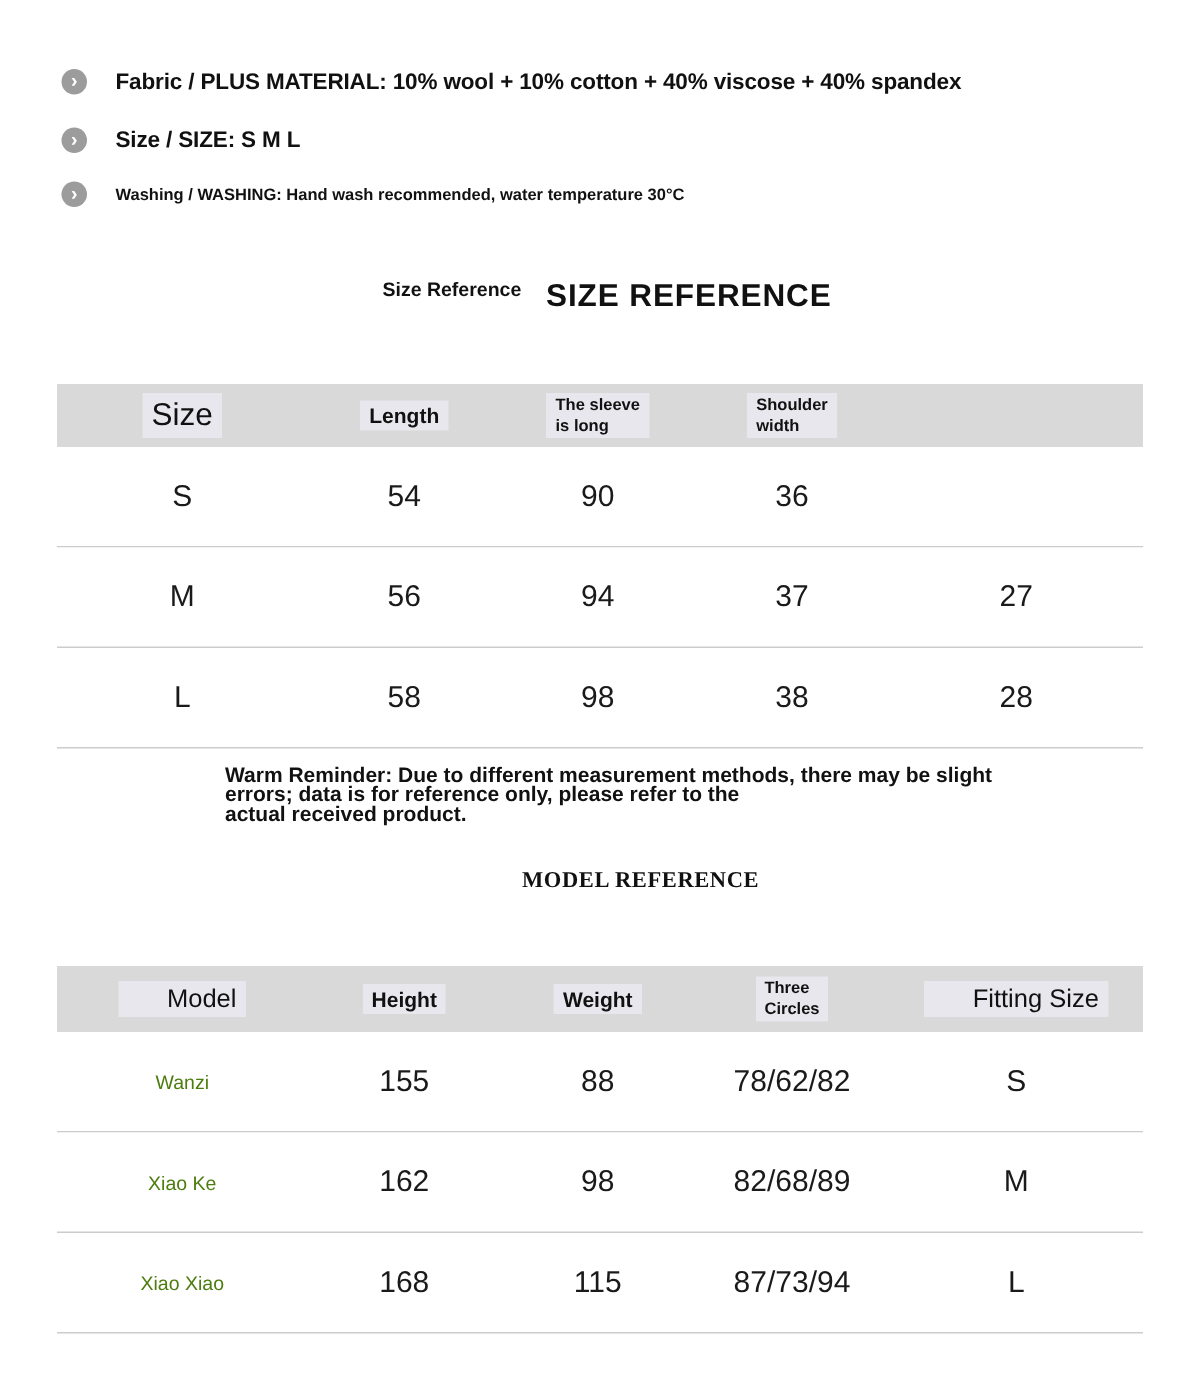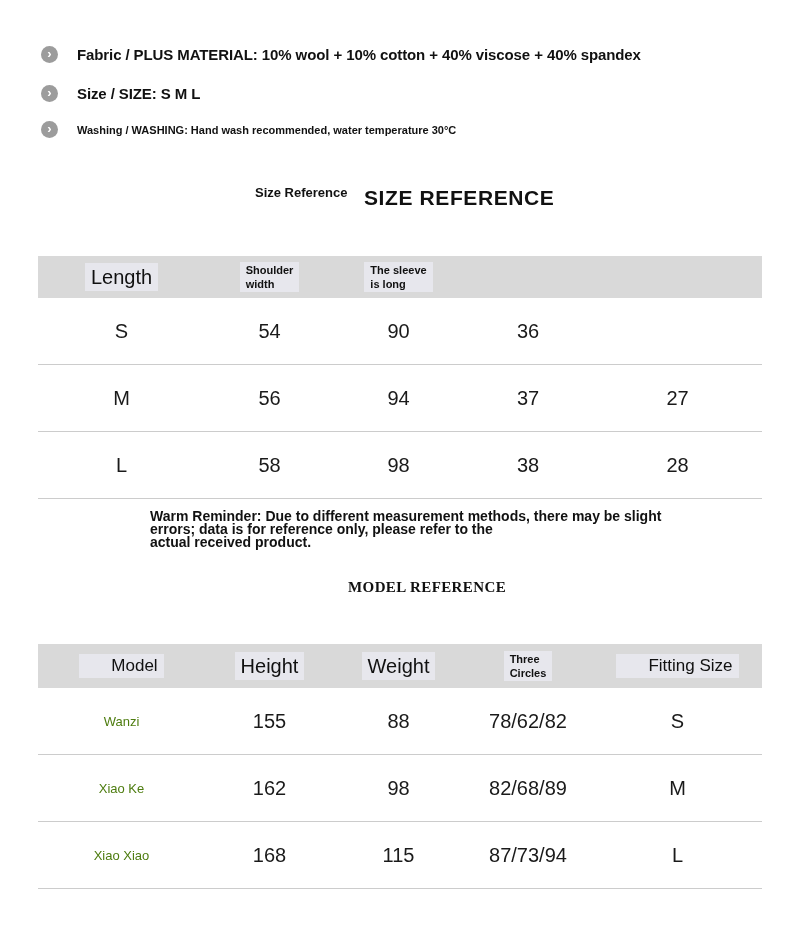--- a/index.html
+++ b/index.html
@@ -67,21 +67,21 @@
   .model-table .thead { height: 44px; }
   .th { text-align: center; }
   .hdr-chip {
     display: inline-block;
     background: #e7e7ed;
     padding: 1px 6px;
     line-height: 1.3;
   }
   .two-line { text-align: left; white-space: pre-line; }
   .h-xl { font-size: 21px; font-weight: 400; }
-  .h-lg { font-size: 20px; font-weight: 400; }
+  .h-lg { font-size: 14px; font-weight: 700; }
   .h-md { font-size: 17px; font-weight: 500; padding-left: 32px; }
   .h-sm { font-size: 11px; font-weight: 600; }
 
   .trow {
     display: grid;
     grid-template-columns: 167px 129px 129px 130px 169px;
     height: 66px;
     align-items: center;
     border-bottom: 1px solid #cccccc;
     background: #ffffff;
@@ -116,25 +116,26 @@
   <div class="info-item info-item-3">
     <span class="chev-icon">›</span>
     <span class="info-label-sm">Washing / WASHING: Hand wash recommended, water temperature 30°C</span>
   </div>
 
   <div class="size-ref-subtitle">Size Reference</div>
   <div class="size-ref-title">SIZE REFERENCE</div>
 
   <div class="tbl size-table">
     <div class="thead">
+      <div class="th"><span class="hdr-chip h-xl">Size</span></div>
       <div class="th"><span class="hdr-chip h-lg">Length</span></div>
+      <div class="th"><span class="hdr-chip h-sm two-line">The sleeve
+is long</span></div>
       <div class="th"><span class="hdr-chip h-sm two-line">Shoulder
 width</span></div>
-      <div class="th"><span class="hdr-chip h-sm two-line">The sleeve
-is long</span></div>
     </div>
     <div class="trow">
       <div class="cell">S</div>
       <div class="cell">54</div>
       <div class="cell">90</div>
       <div class="cell">36</div>
     </div>
     <div class="trow">
       <div class="cell">M</div>
       <div class="cell">56</div>

